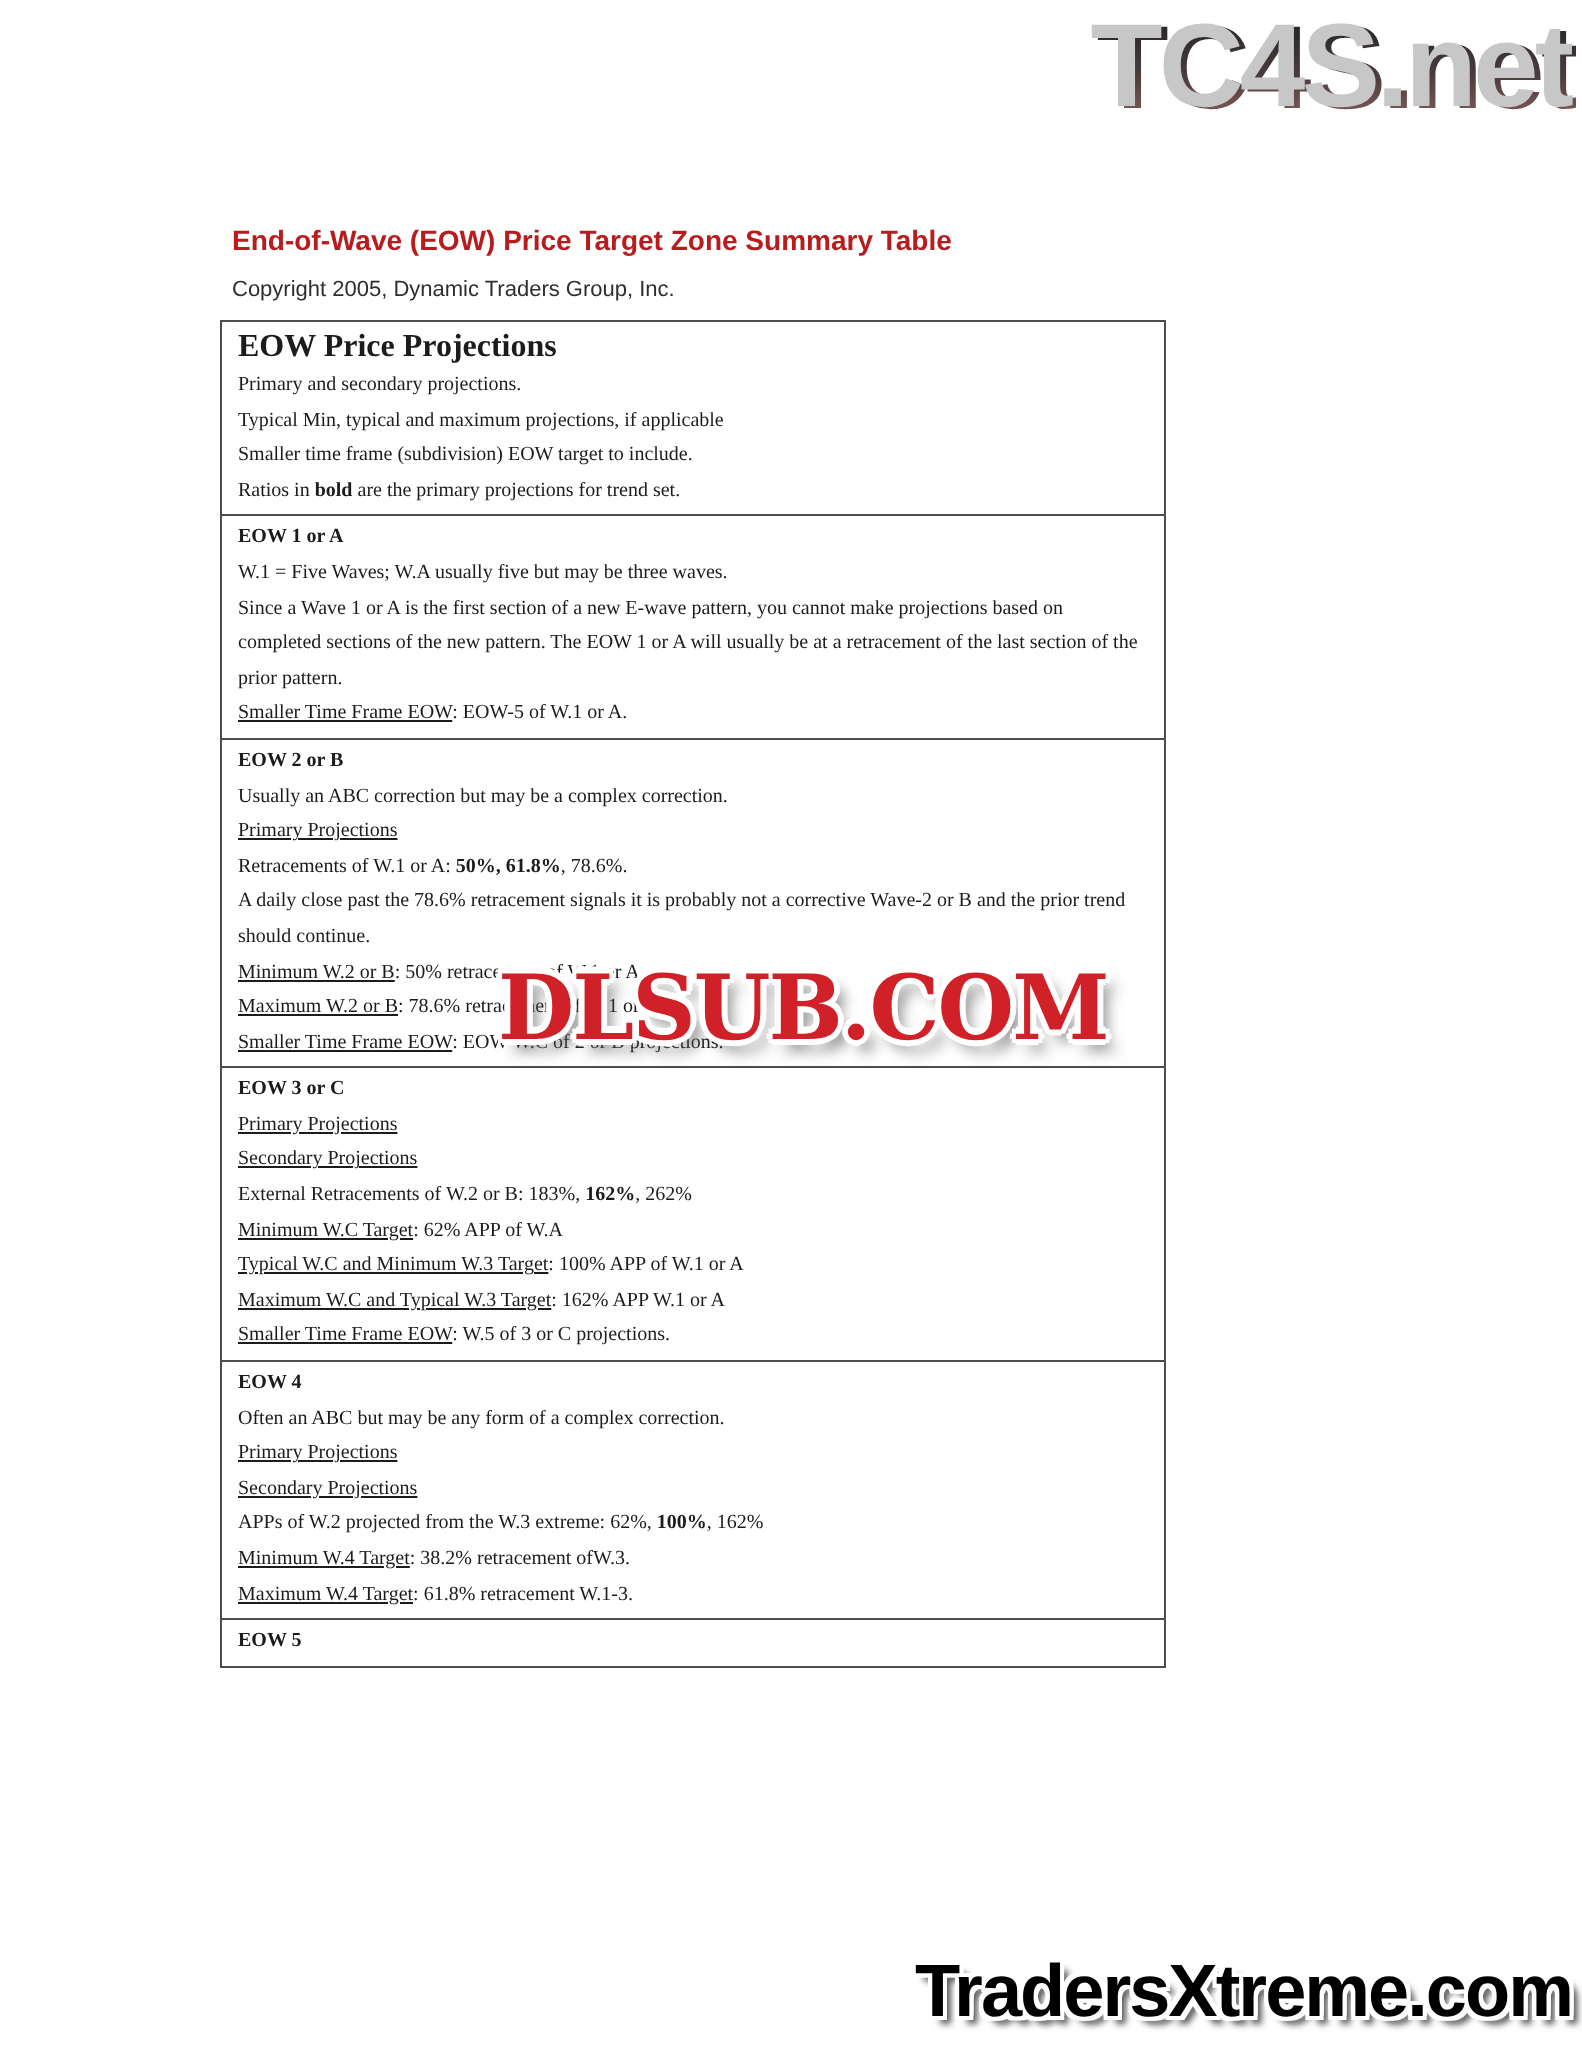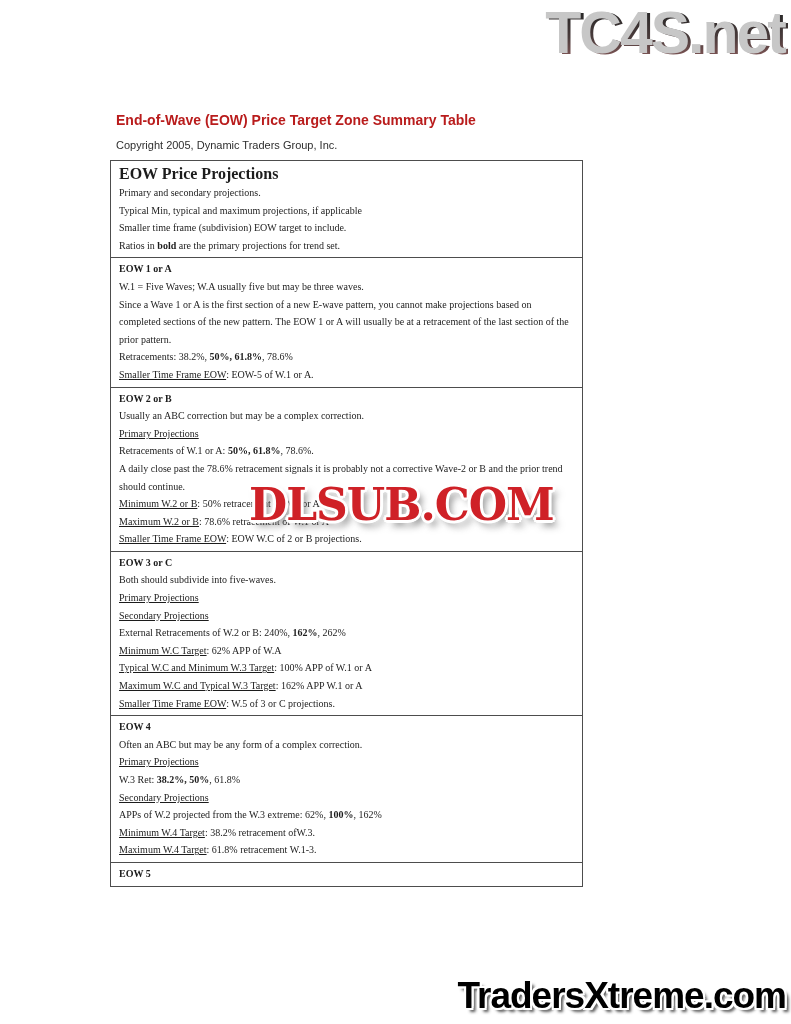--- a/index.html
+++ b/index.html
@@ -97,49 +97,46 @@
         <p class="line hdr big">EOW Price Projections</p>
         <p class="line"><span>Primary and secondary projections.</span></p>
         <p class="line"><span>Typical Min, typical and maximum projections, if applicable</span></p>
         <p class="line"><span>Smaller time frame (subdivision) EOW target to include.</span></p>
         <p class="line"><span>Ratios in </span><span class="b">bold</span><span> are the primary projections for trend set.</span></p>
       </section>
       <section class="sec">
         <p class="line hdr">EOW 1 or A</p>
         <p class="line"><span>W.1 = Five Waves; W.A usually five but may be three waves.</span></p>
         <p class="line"><span>Since a Wave 1 or A is the first section of a new E-wave pattern, you cannot make projections based on completed sections of the new pattern. The EOW 1 or A will usually be at a retracement of the last section of the prior pattern.</span></p>
-        <p class="line"><span>Retracements: 38.2%, </span><span class="b">50%, 61.8%</span><span>, 78.6%</span></p>
         <p class="line"><span class="u">Smaller Time Frame EOW</span><span>: EOW-5 of W.1 or A.</span></p>
       </section>
       <section class="sec">
         <p class="line hdr">EOW 2 or B</p>
         <p class="line"><span>Usually an ABC correction but may be a complex correction.</span></p>
         <p class="line"><span class="u">Primary Projections</span></p>
         <p class="line"><span>Retracements of W.1 or A: </span><span class="b">50%, 61.8%</span><span>, 78.6%.</span></p>
         <p class="line"><span>A daily close past the 78.6% retracement signals it is probably not a corrective Wave-2 or B and the prior trend should continue.</span></p>
         <p class="line"><span class="u">Minimum W.2 or B</span><span>: 50% retracement of W.1 or A</span></p>
         <p class="line"><span class="u">Maximum W.2 or B</span><span>: 78.6% retracement of W.1 or A</span></p>
         <p class="line"><span class="u">Smaller Time Frame EOW</span><span>: EOW W.C of 2 or B projections.</span></p>
       </section>
       <section class="sec">
         <p class="line hdr">EOW 3 or C</p>
-        <p class="line"><span>Both should subdivide into five-waves.</span></p>
         <p class="line"><span class="u">Primary Projections</span></p>
         <p class="line"><span class="u">Secondary Projections</span></p>
-        <p class="line"><span>External Retracements of W.2 or B: 240%, </span><span class="b">162%</span><span>, 262%</span></p>
+        <p class="line"><span>External Retracements of W.2 or B: 183%, </span><span class="b">162%</span><span>, 262%</span></p>
         <p class="line"><span class="u">Minimum W.C Target</span><span>: 62% APP of W.A</span></p>
         <p class="line"><span class="u">Typical W.C and Minimum W.3 Target</span><span>: 100% APP of W.1 or A</span></p>
         <p class="line"><span class="u">Maximum W.C and Typical W.3 Target</span><span>: 162% APP W.1 or A</span></p>
         <p class="line"><span class="u">Smaller Time Frame EOW</span><span>: W.5 of 3 or C projections.</span></p>
       </section>
       <section class="sec">
         <p class="line hdr">EOW 4</p>
         <p class="line"><span>Often an ABC but may be any form of a complex correction.</span></p>
         <p class="line"><span class="u">Primary Projections</span></p>
-        <p class="line"><span>W.3 Ret: </span><span class="b">38.2%, 50%</span><span>, 61.8%</span></p>
         <p class="line"><span class="u">Secondary Projections</span></p>
         <p class="line"><span>APPs of W.2 projected from the W.3 extreme: 62%, </span><span class="b">100%</span><span>, 162%</span></p>
         <p class="line"><span class="u">Minimum W.4 Target</span><span>: 38.2% retracement ofW.3.</span></p>
         <p class="line"><span class="u">Maximum W.4 Target</span><span>: 61.8% retracement W.1-3.</span></p>
       </section>
       <section class="sec">
         <p class="line hdr">EOW 5</p>
       </section>
     </div>
 

